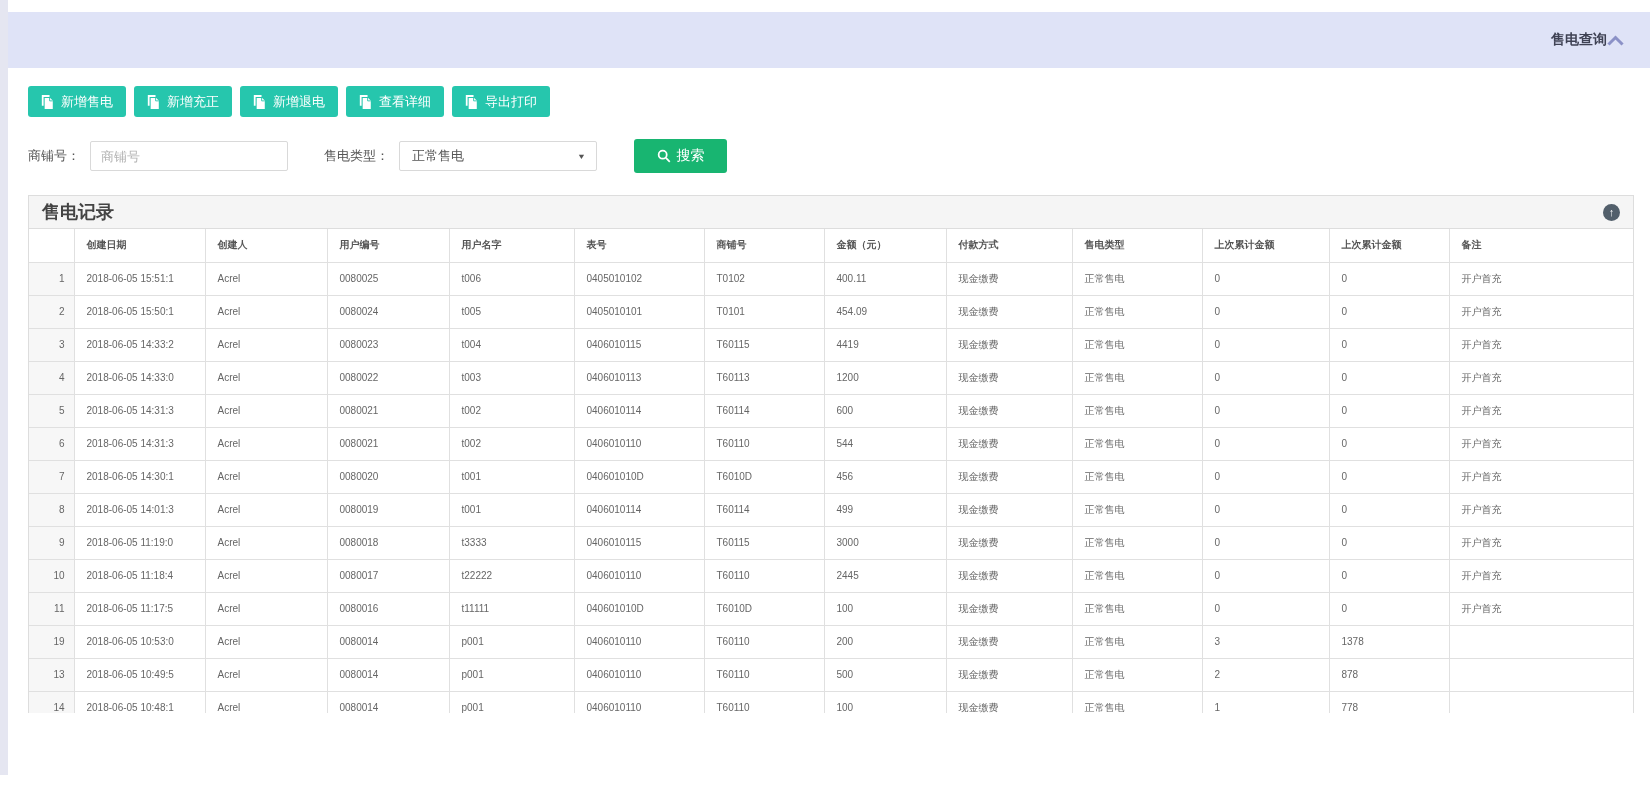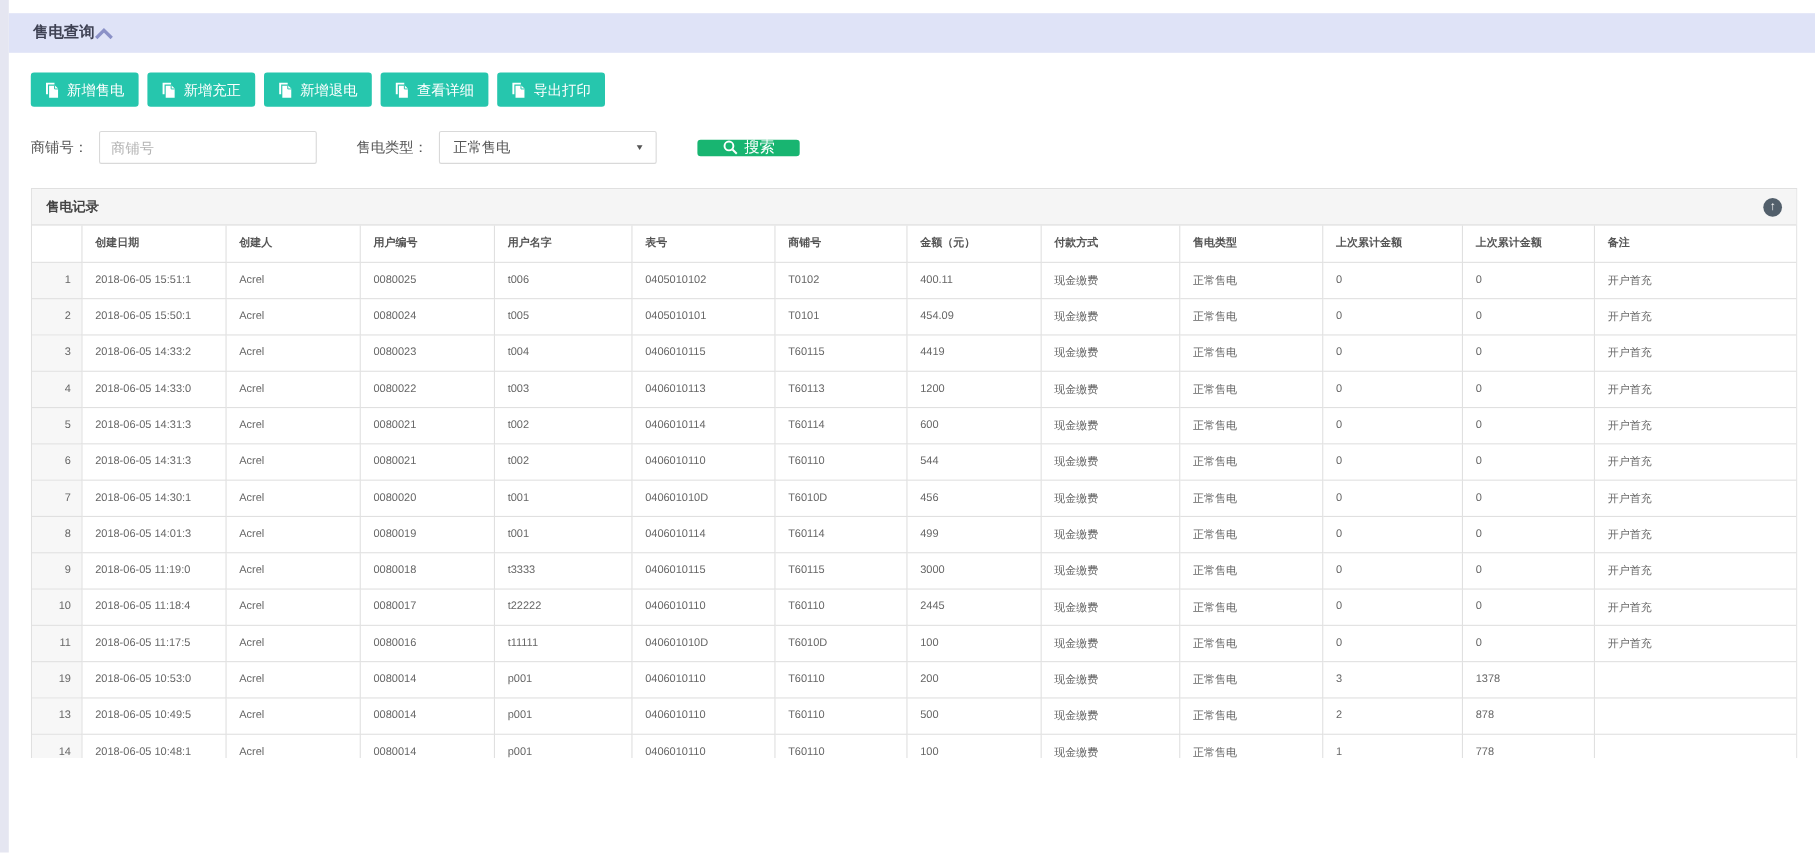--- a/index.html
+++ b/index.html
@@ -19,22 +19,22 @@
     position:relative;
     font-size:13px;
     color:var(--label);
   }
   .left-strip{
     position:absolute;left:0;top:0;width:8px;height:775px;
     background:#e5e6f1;
   }
   .page{margin-left:8px;}
   .title-bar{
-    margin-top:12px;height:36px;background:var(--header-bg);
-    display:flex;align-items:center;justify-content:flex-start;
+    margin-top:12px;height:56px;background:var(--header-bg);
+    display:flex;align-items:center;justify-content:flex-end;
     padding:0 26px 0 22px;
   }
   .title-bar .title{font-size:14px;font-weight:bold;color:var(--header-text);}
   .chev{display:inline-flex;align-items:center;cursor:pointer;}
   .content{padding:18px 16px 0 20px;}
   .toolbar{display:flex;gap:8px;}
   .tbtn{
     background:var(--button-teal);color:#fff;border:none;border-radius:3px;
     height:31px;padding:0 13px;font-size:13px;display:inline-flex;
     align-items:center;gap:7px;cursor:pointer;
@@ -63,32 +63,32 @@
   }
   .dgroup .txt:last-child{border-left:none;}
   .sel{
     width:198px;height:30px;border:1px solid #d9d9d9;border-radius:2px;
     margin-left:10px;display:flex;align-items:center;justify-content:space-between;
     padding:0 10px 0 12px;color:#555;background:#fff;cursor:pointer;
   }
   .sel .caret{font-size:9px;color:#555;transform:scaleY(.85);}
   .search-btn{
     background:var(--button-green);color:#fff;border:none;border-radius:3px;
-    height:15px;width:93px;font-size:14px;display:inline-flex;
+    height:34px;width:93px;font-size:14px;display:inline-flex;
     align-items:center;justify-content:center;gap:6px;cursor:pointer;
     font-family:inherit;
   }
   .panel-wrap{margin-top:22px;height:518px;overflow:hidden;}
   .panel{border:1px solid #ddd;background:#fff;}
   .panel-header{
     background:#f5f5f5;border-bottom:1px solid #ddd;height:33px;
     display:flex;align-items:center;justify-content:space-between;
     padding:0 13px;
   }
-  .panel-header .ptitle{font-weight:bold;font-size:12px;color:#444;}
+  .panel-header .ptitle{font-weight:bold;font-size:18px;color:#444;}
   .circ{
     width:17px;height:17px;border-radius:50%;background:#525f6b;color:#fff;
     display:inline-flex;align-items:center;justify-content:center;
     font-size:11px;line-height:1;cursor:pointer;
   }
   table{width:100%;border-collapse:collapse;table-layout:fixed;font-size:10px;}
   th,td{
     border:1px solid var(--border);height:33px;padding:0 8px 0 12px;
     text-align:left;white-space:nowrap;overflow:hidden;
   }

